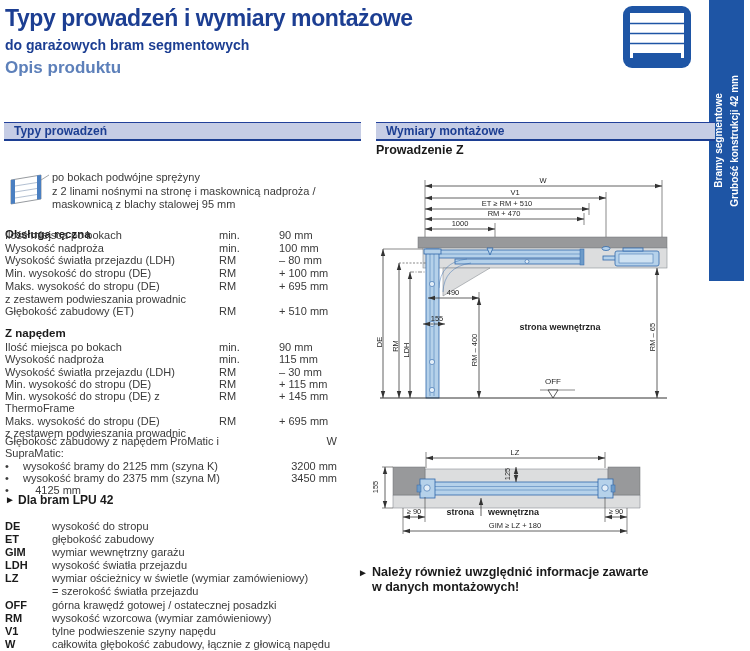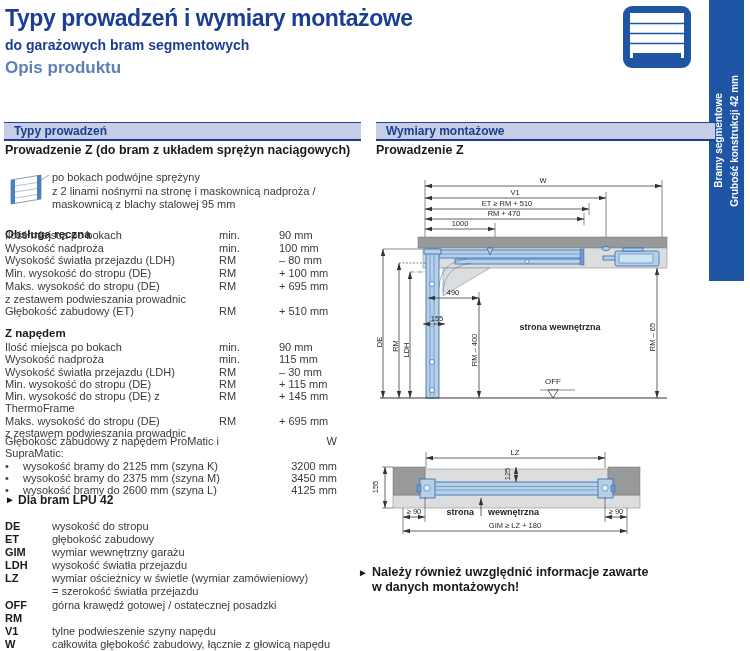--- a/index.html
+++ b/index.html
@@ -77,21 +77,20 @@
   </svg>
 
   <div class="abs side-band">
     <div class="side-text"><span>Bramy segmentowe</span>
 <span>Grubość konstrukcji 42 mm</span></div>
   </div>
 
   <div class="abs sec-bar bar-left">Typy prowadzeń</div>
   <div class="abs sec-bar bar-right">Wymiary montażowe</div>
 
-  <div class="abs subhead" style="left:5px;top:143px">Prowadzenie Z (do bram z układem sprężyn naciągowych)</div>
 
   <svg class="abs" style="left:8px;top:172px" width="42" height="36" viewBox="0 0 42 36">
     <polyline points="33,8 41,3" fill="none" stroke="#8a8f94" stroke-width="0.8"></polyline>
     <polygon points="3,8 33,3 33,27 3,32" fill="#ffffff" stroke="#8a8f94" stroke-width="0.9"></polygon>
     <polygon points="3,8 7,7.4 7,31.4 3,32" fill="#4a7fc1"></polygon>
     <polygon points="29,3.6 33,3 33,27 29,27.6" fill="#4a7fc1"></polygon>
     <line x1="7" y1="14" x2="29" y2="10.5" stroke="#9fb0c6" stroke-width="0.8"></line>
     <line x1="7" y1="20" x2="29" y2="16.5" stroke="#9fb0c6" stroke-width="0.8"></line>
     <line x1="7" y1="26" x2="29" y2="22.5" stroke="#9fb0c6" stroke-width="0.8"></line>
   </svg>
@@ -212,21 +211,20 @@
         <div class="d-row">
           <div class="d-bullet">•</div>
           <div class="d-ind"></div>
           <div class="d-label">wysokość bramy do 2375 mm (szyna M)</div>
           <div class="d-v">3450 mm</div>
         </div>
 
         <div class="d-row">
           <div class="d-bullet">•</div>
           <div class="d-ind"></div>
-          <div class="d-label">wysokość bramy do 2600 mm (szyna L)</div>
           <div class="d-v">4125 mm</div>
         </div>
       </div>
   </div>
 
   <div class="abs lpu">
     <div class="mk">►</div>
     <div>Dla bram LPU 42</div>
   </div>
 
@@ -275,20 +273,24 @@
       <div class="lg-row">
         <div class="lg-term">OFF</div>
         <div class="lg-def">
           <div>górna krawędź gotowej / ostatecznej posadzki</div>
           <div></div>
         </div>
       </div>
 
       <div class="lg-row">
         <div class="lg-term">RM</div>
+        <div class="lg-def">
+          <div>wysokość wzorcowa (wymiar zamówieniowy)</div>
+          <div></div>
+        </div>
       </div>
 
       <div class="lg-row">
         <div class="lg-term">V1</div>
         <div class="lg-def">
           <div>tylne podwieszenie szyny napędu</div>
           <div></div>
         </div>
       </div>
 

